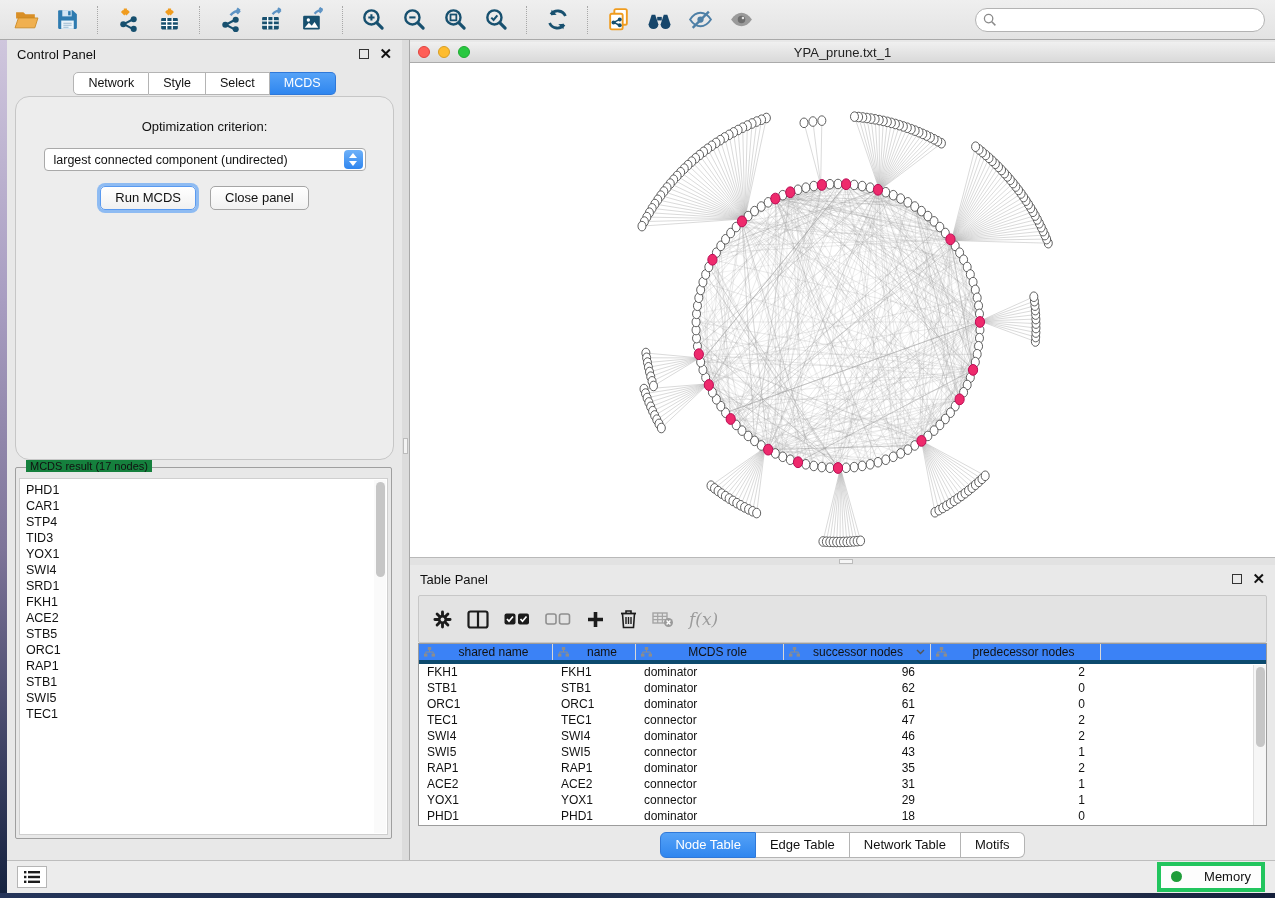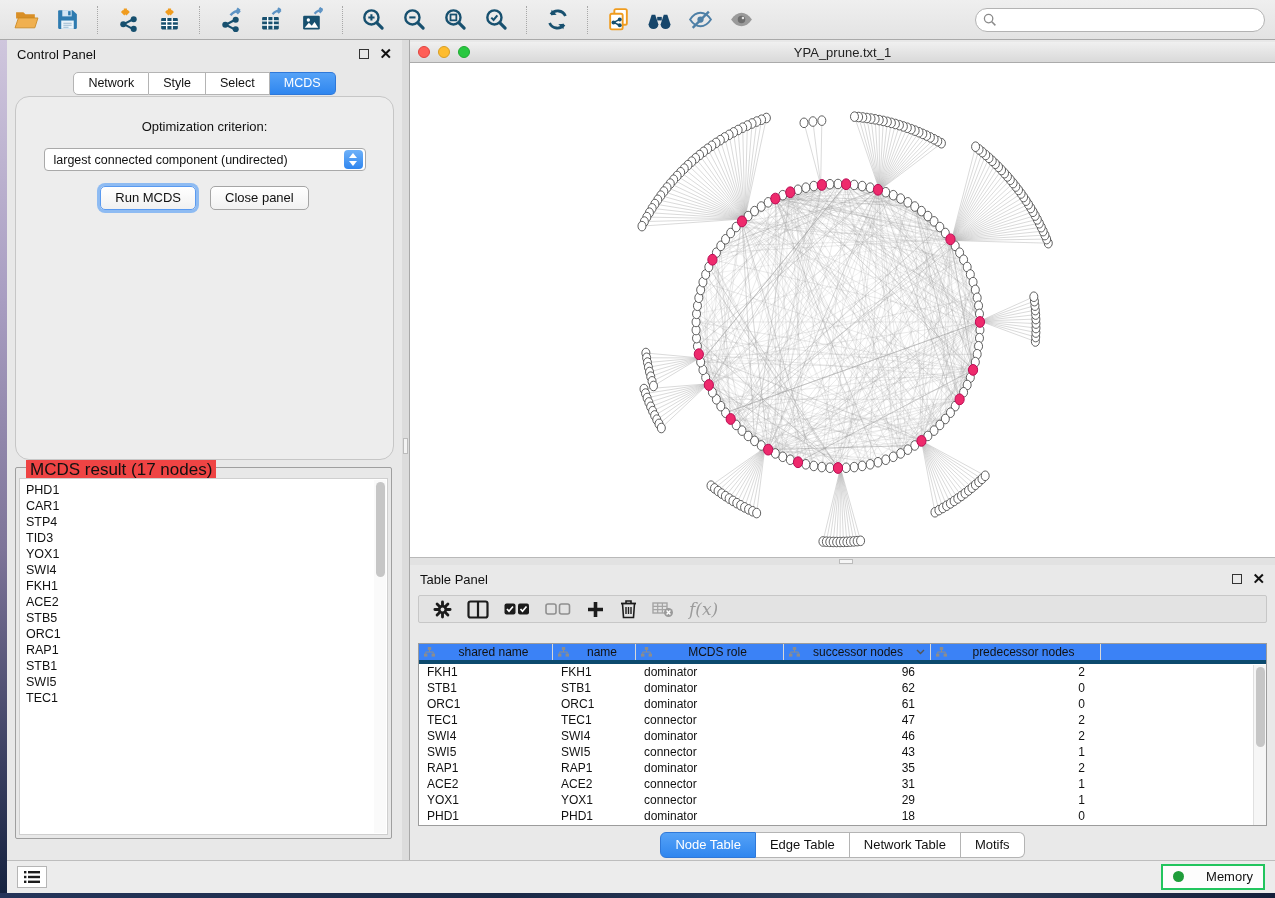--- a/index.html
+++ b/index.html
@@ -54,22 +54,22 @@
     border-left:4px solid transparent; border-right:4px solid transparent; }
   .dropdown-stepper:before { top:3px; border-bottom:5px solid #fff; }
   .dropdown-stepper:after { bottom:3px; border-top:5px solid #fff; }
   .btn-row { display:flex; justify-content:center; gap:14px; margin-top:15px; }
   .mac-btn { font-size:13px; color:#111; background:linear-gradient(#ffffff,#f1f1f1);
     border:1px solid #a5a5a5; border-radius:5px; padding:3px 14px 4px; }
   .mac-btn.focused { box-shadow:0 0 0 3px rgba(90,160,245,.65); border-color:#5a9af0; }
 
   .result-group { position:absolute; left:8px; right:10px; top:427px; height:372px;
     border:1px solid #9f9f9f; border-radius:2px; }
-  .result-legend { position:absolute; left:10px; top:-8px; background:#ef4444; padding:0 4px;
-    font-size:17px; color:#111; }
+  .result-legend { position:absolute; left:10px; top:-8px; background:#15803d; padding:0 4px;
+    font-size:11px; color:#111; }
   .result-list { position:absolute; left:3px; right:3px; top:10px; bottom:3px; background:#fff;
     border:1px solid #cfcfcf; overflow:hidden; }
   .result-items { padding:3px 0 0 6px; }
   .result-item { font-size:12.5px; color:#111; line-height:16px; }
   .vscroll { position:absolute; right:1px; top:1px; bottom:1px; width:12px; background:#fafafa; }
   .vscroll .thumb { position:absolute; left:1.5px; width:9px; border-radius:5px; background:#c6c6c6; }
 
   
   .v-splitter { position:absolute; left:402px; top:40px; width:8px; height:820px; background:#dcdcdc;
     border-right:1px solid #a9a9a9; }
@@ -90,21 +90,21 @@
   .net-canvas { position:absolute; left:0; top:23px; width:865px; height:495px; background:#fff;
     border-bottom:1px solid #b9b9b9; }
 
   
   .h-splitter { position:absolute; left:0; top:518px; width:865px; height:7px; background:#e2e2e2; }
   .h-splitter .handle { position:absolute; left:429px; top:1px; width:14px; height:5px;
     background:#f5f5f5; border:1px solid #bbb; }
 
   
   .table-panel { position:absolute; left:0; top:525px; width:865px; height:295px; background:#e9e9e9; }
-  .tp-toolbar { position:absolute; left:8px; right:8px; top:30px; height:28px; background:#e3e3e3;
+  .tp-toolbar { position:absolute; left:8px; right:8px; top:30px; height:48px; background:#e3e3e3;
     border:1px solid #c7c7c7; border-radius:2px; display:flex; align-items:center; gap:15px; padding:0 14px; }
   .tp-icon { display:flex; align-items:center; justify-content:center; }
   .fx { font-family:"DejaVu Serif", serif; font-style:italic; font-size:17px; color:#9b9b9b; }
 
   .node-table { position:absolute; left:8px; right:8px; top:78px; height:183px; background:#fff;
     border:1px solid #9c9c9c; overflow:hidden; }
   .thead { display:flex; height:20px; background:#3b82f6; border-bottom:4px solid #0c4a6e; }
   .th { display:flex; align-items:center; border-right:1px solid #d8d8d8; font-size:12px; color:#111;
     position:relative; }
   .th .tree { margin-left:5px; }
@@ -124,21 +124,21 @@
   .tp-tab:first-child { border-left:1px solid #b4b4b4; border-radius:6px 0 0 6px; }
   .tp-tab:last-child { border-radius:0 6px 6px 0; }
   .tp-tab.active { background:linear-gradient(#55a2f7,#2f86ef); color:#fff; border-color:#2f78d8;text-align:right; }
 
   
   .status-bar { position:absolute; left:7px; top:860px; width:1268px; height:33px; background:#ececec;
     border-top:1px solid #bdbdbd; display:flex; align-items:center; padding:0 10px; }
   .status-left-btn { width:30px; height:22px; background:#fff; border:1px solid #b5b5b5;
     display:flex; align-items:center; justify-content:center; }
   .memory-btn { margin-left:auto; display:flex; align-items:center; gap:22px; background:#fdfdfd;
-    border:2px solid #22c55e; padding:3px 10px 4px; font-size:13px; color:#111; }
+    border:4px solid #22c55e; padding:3px 10px 4px; font-size:13px; color:#111; }
   .memory-dot { width:11px; height:11px; border-radius:50%; background:#1f9d3a; }
 </style>
 </head>
 <body>
 
 <div class="screen">
 
   <div class="toolbar">
     <div class="tb-icon">
       <svg viewBox="0 0 24 24">
@@ -309,20 +309,21 @@
     <div class="result-group">
       <span class="result-legend">MCDS result (17 nodes)</span>
       <div class="result-list">
         <div class="result-items" id="mcds-items">
             <div class="result-item">PHD1</div>
             <div class="result-item">CAR1</div>
             <div class="result-item">STP4</div>
             <div class="result-item">TID3</div>
             <div class="result-item">YOX1</div>
             <div class="result-item">SWI4</div>
+            <div class="result-item">SRD1</div>
             <div class="result-item">FKH1</div>
             <div class="result-item">ACE2</div>
             <div class="result-item">STB5</div>
             <div class="result-item">ORC1</div>
             <div class="result-item">RAP1</div>
             <div class="result-item">STB1</div>
             <div class="result-item">SWI5</div>
             <div class="result-item">TEC1</div>
           </div>
         <div class="vscroll">

